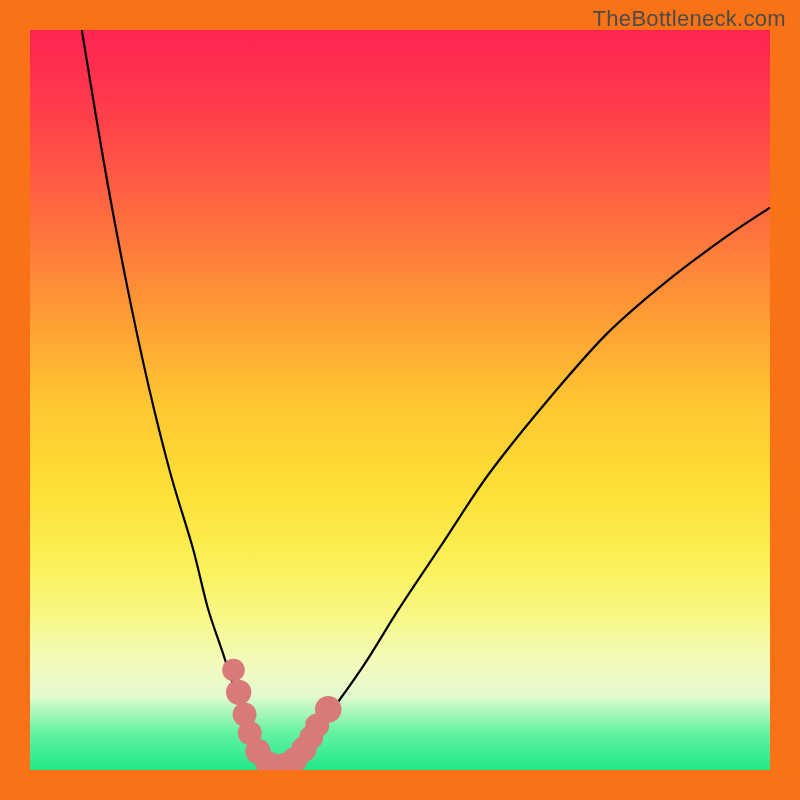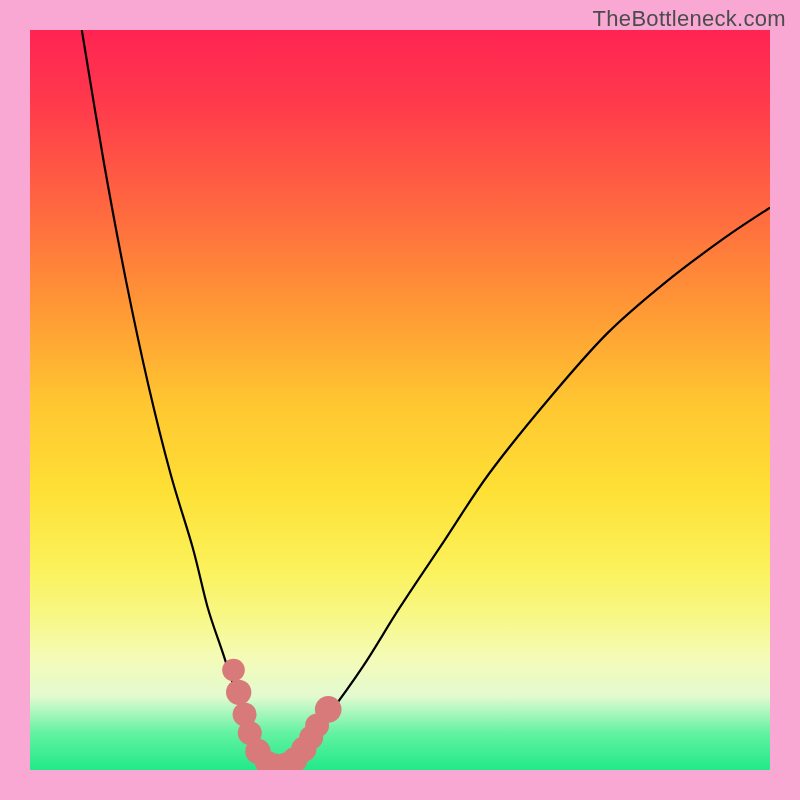--- a/index.html
+++ b/index.html
@@ -10,21 +10,21 @@
     background: #000;
     position: relative;
     font-family: Arial, sans-serif;
   }
   .outer-frame {
     position: absolute;
     left: 0;
     top: 0;
     width: 800px;
     height: 800px;
-    background: #f9a8d4;
+    background: #f97316;
   }
   .plot-area {
     position: absolute;
     left: 30px;
     top: 30px;
     width: 740px;
     height: 740px;
     background: linear-gradient(
       to bottom,
       #ff2452 0%,

